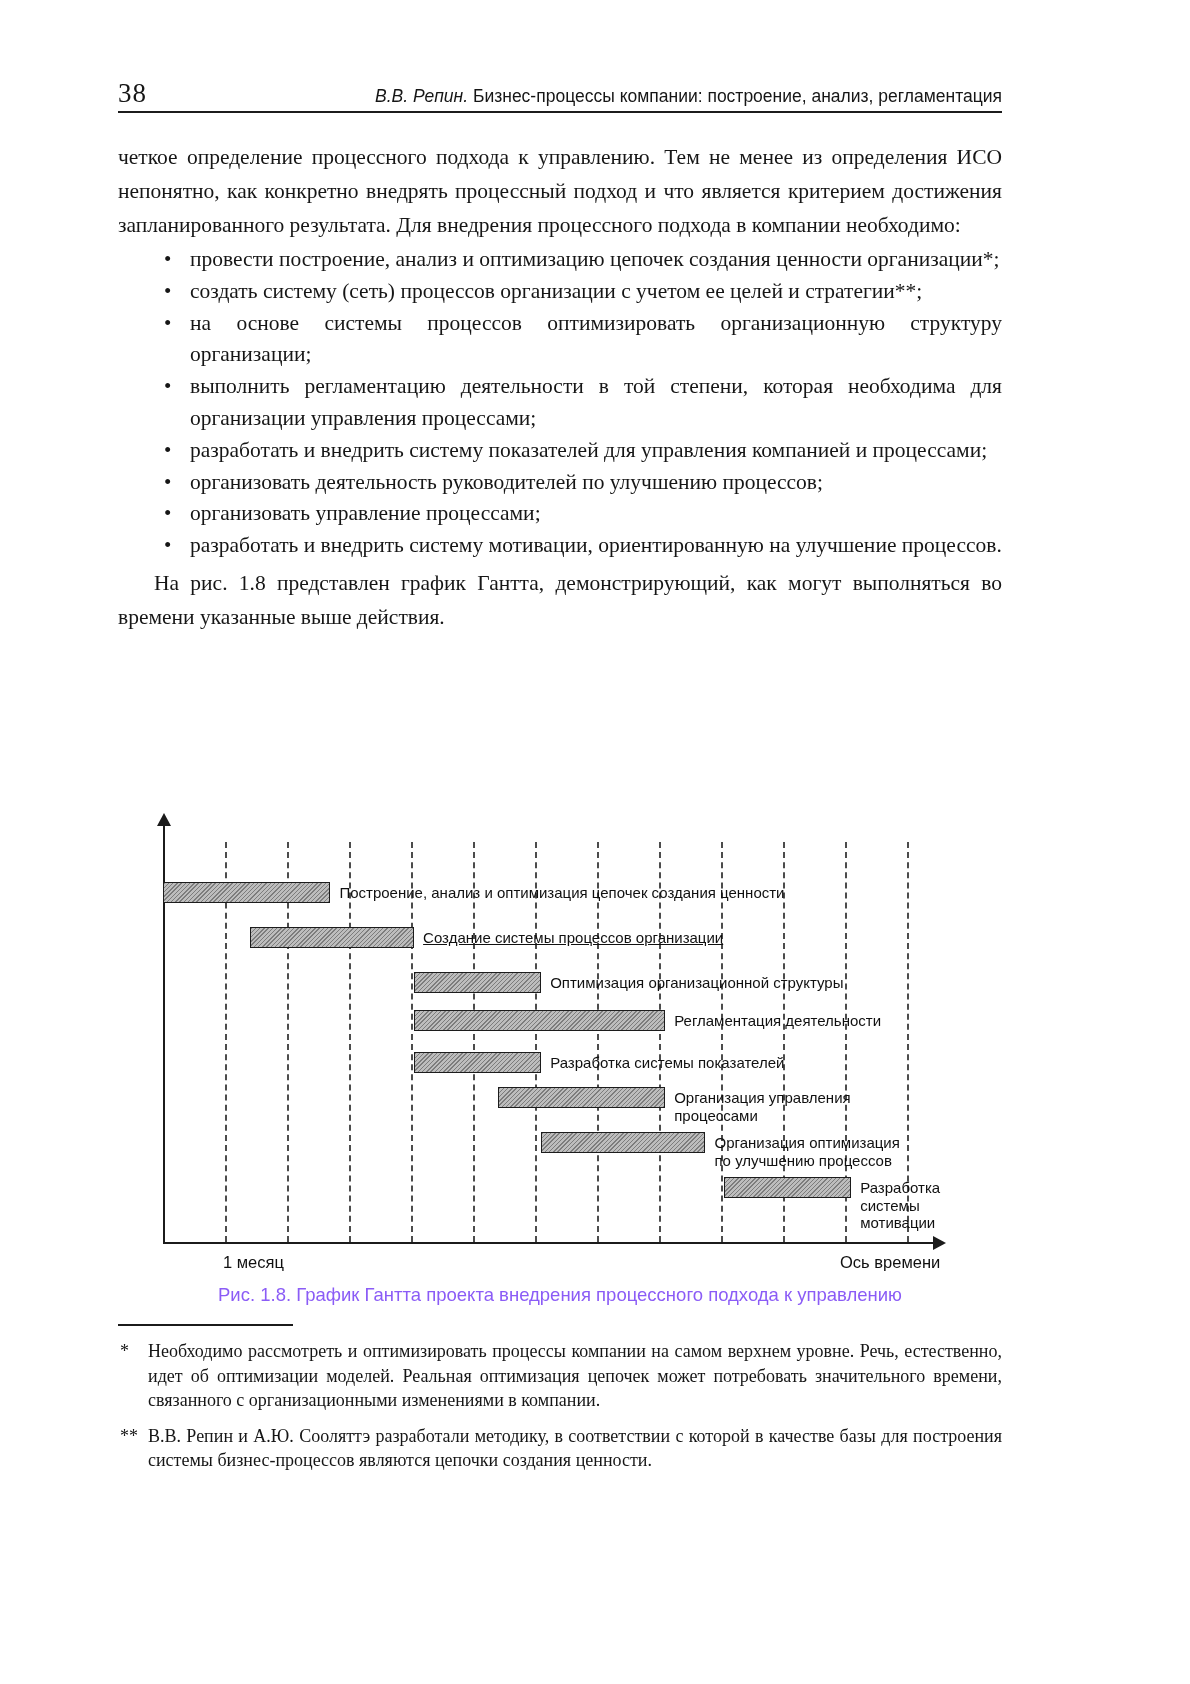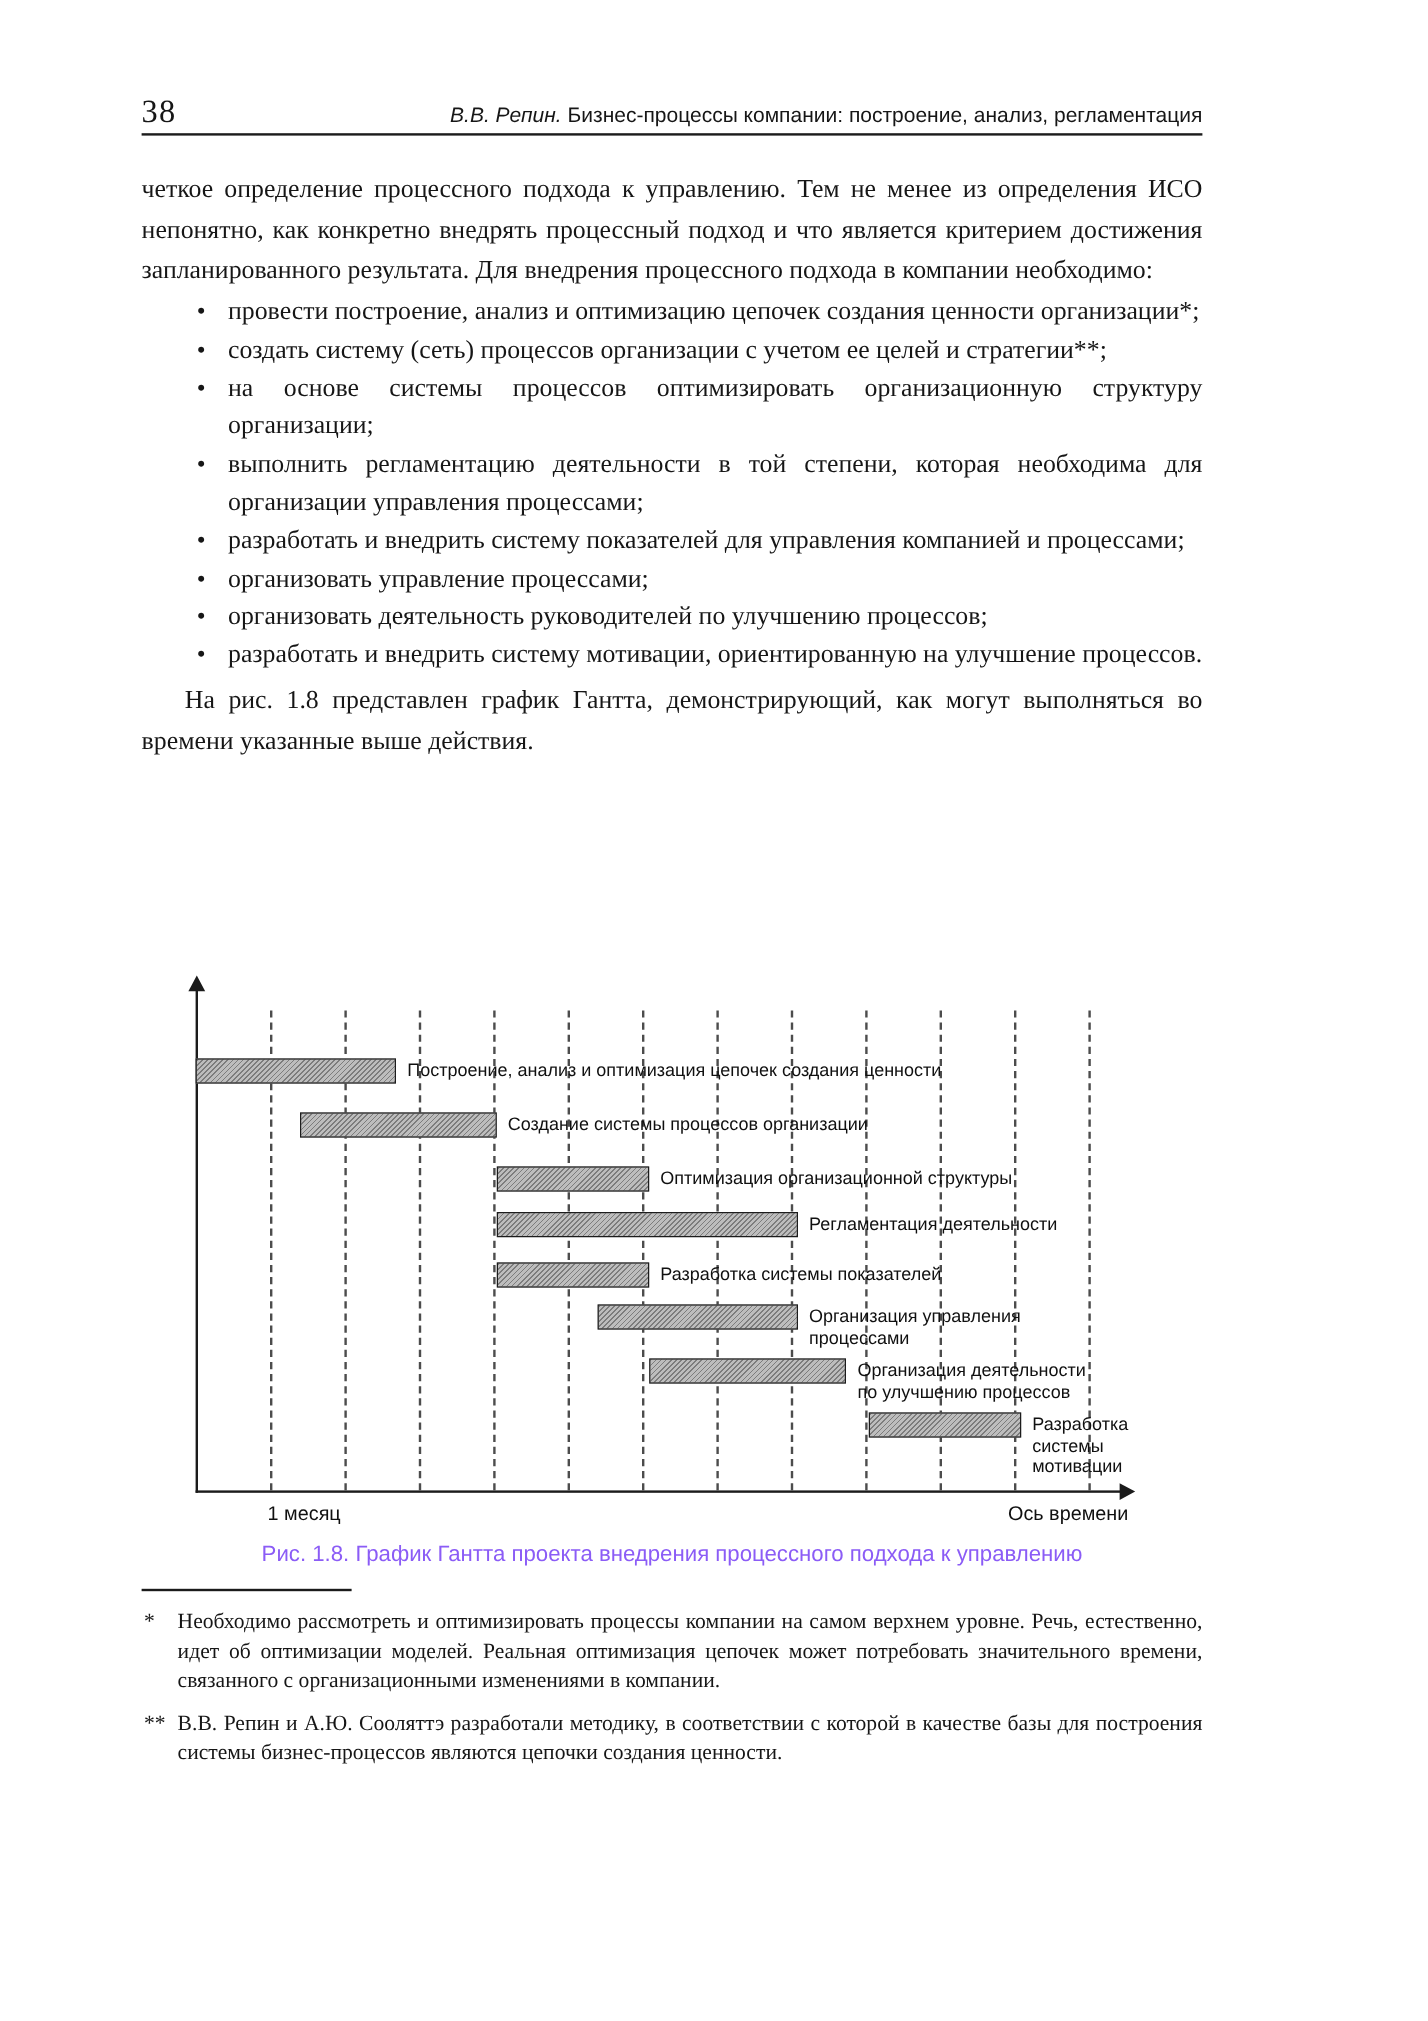--- a/index.html
+++ b/index.html
@@ -82,22 +82,22 @@
   </header>
 
   <main class="body-block">
     <p class="para">четкое определение процессного подхода к управлению. Тем не менее из определения ИСО непонятно, как конкретно внедрять процессный подход и что является критерием достижения запланированного результата. Для внедрения процессного подхода в компании необходимо:</p>
     <ul class="bullet-list">
       <li>провести построение, анализ и оптимизацию цепочек создания ценности организации*;</li>
       <li>создать систему (сеть) процессов организации с учетом ее целей и стратегии**;</li>
       <li>на основе системы процессов оптимизировать организационную структуру организации;</li>
       <li>выполнить регламентацию деятельности в той степени, которая необходима для организации управления процессами;</li>
       <li>разработать и внедрить систему показателей для управления компанией и процессами;</li>
+      <li>организовать деятельность руководителей по улучшению процессов;</li>
       <li>организовать управление процессами;</li>
-      <li>организовать деятельность руководителей по улучшению процессов;</li>
       <li>разработать и внедрить систему мотивации, ориентированную на улучшение процессов.</li>
     </ul>
     <p class="para indent">На рис. 1.8 представлен график Гантта, демонстрирующий, как могут выполняться во времени указанные выше действия.</p>
   </main>
 
   <figure class="fig" id="gantt">
     <div class="y-axis"></div>
     <div class="y-arrow"></div>
     <div class="x-axis"></div>
     <div class="x-arrow"></div>
@@ -111,31 +111,31 @@
       <div class="gridline" style="left: 407px;"></div>
       <div class="gridline" style="left: 469px;"></div>
       <div class="gridline" style="left: 531px;"></div>
       <div class="gridline" style="left: 593px;"></div>
       <div class="gridline" style="left: 655px;"></div>
       <div class="gridline" style="left: 717px;"></div>
       <div class="gridline" style="left: 779px;"></div>
       <div class="bar" style="left: 35px; width: 167.4px; top: 70px;"></div>
       <div class="bar-label" style="left: 211.4px; top: 72px;">Построение, анализ и оптимизация цепочек создания ценности</div>
       <div class="bar" style="left: 121.8px; width: 164.3px; top: 115px;"></div>
-      <div class="bar-label" style="left: 295.1px; top: 117px;">Создание системы процессов организации</div>
+      <div class="bar-label" style="left: 295.1px; top: 117px; text-decoration: underline;">Создание системы процессов организации</div>
       <div class="bar" style="left: 286.1px; width: 127.1px; top: 160px;"></div>
       <div class="bar-label" style="left: 422.2px; top: 162px;">Оптимизация организационной структуры</div>
       <div class="bar" style="left: 286.1px; width: 251.1px; top: 198px;"></div>
       <div class="bar-label" style="left: 546.2px; top: 200px;">Регламентация деятельности</div>
       <div class="bar" style="left: 286.1px; width: 127.1px; top: 240px;"></div>
       <div class="bar-label" style="left: 422.2px; top: 242px;">Разработка системы показателей</div>
       <div class="bar" style="left: 369.8px; width: 167.4px; top: 275px;"></div>
       <div class="bar-label" style="left: 546.2px; top: 277px; max-width: 180px;">Организация управления процессами</div>
       <div class="bar" style="left: 413.2px; width: 164.3px; top: 320px;"></div>
-      <div class="bar-label" style="left: 586.5px; top: 322px; max-width: 205px;">Организация деятельности по улучшению процессов</div>
+      <div class="bar-label" style="left: 586.5px; top: 322px; max-width: 205px;">Организация оптимизация по улучшению процессов</div>
       <div class="bar" style="left: 596.1px; width: 127.1px; top: 365px;"></div>
       <div class="bar-label" style="left: 732.2px; top: 367px; max-width: 95px;">Разработка системы мотивации</div>
     </figure>
 
   <div class="fig-caption">Рис. 1.8. График Гантта проекта внедрения процессного подхода к управлению</div>
 
   <footer class="footnotes">
     <div class="fn-rule"></div>
     <div class="footnote">
       <span class="fn-marker">*</span>

